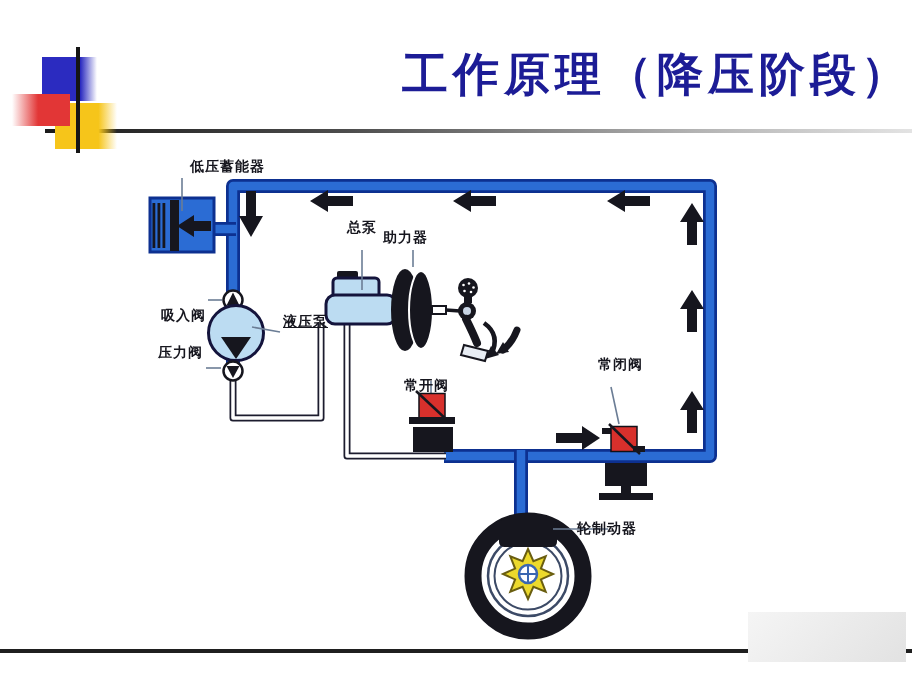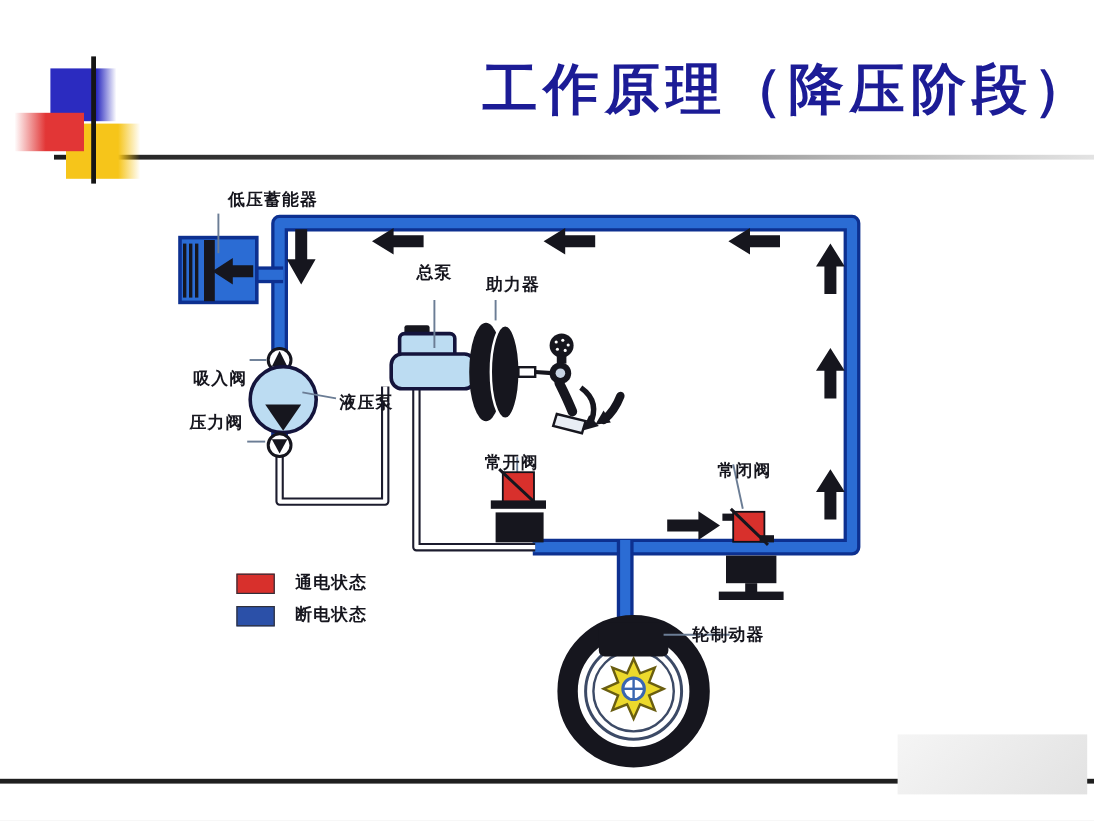--- a/index.html
+++ b/index.html
@@ -189,34 +189,24 @@
       <polygon class="arrow" points="607,201 625,190 625,196 650,196 650,206 625,206 625,212"></polygon>
       <polygon class="arrow" points="692,203 704,222 697,222 697,245 687,245 687,222 680,222"></polygon>
       <polygon class="arrow" points="692,290 704,309 697,309 697,332 687,332 687,309 680,309"></polygon>
       <polygon class="arrow" points="692,391 704,410 697,410 697,433 687,433 687,410 680,410"></polygon>
       <polygon class="arrow" points="600,438 582,426 582,433 556,433 556,443 582,443 582,450"></polygon>
     </g>
   </svg>
 
   <div class="lbl" style="left:143px;top:158px;margin-left:47px;">低压蓄能器</div>
   <div class="lbl" style="left:161px;top:307px;">吸入阀</div>
-  <div class="lbl" style="left:283px;top:327px;">液压泵</div>
+  <div class="lbl" style="left:283px;top:313px;text-decoration:underline;">液压泵</div>
   <div class="lbl" style="left:158px;top:344px;">压力阀</div>
   <div class="lbl" style="left:347px;top:219px;">总泵</div>
-  <div class="lbl" style="left:405px;top:229px;">助力器</div>
+  <div class="lbl" style="left:383px;top:229px;">助力器</div>
   <div class="lbl" style="left:404px;top:377px;">常开阀</div>
-  <div class="lbl" style="left:598px;top:384px;">常闭阀</div>
+  <div class="lbl" style="left:598px;top:356px;">常闭阀</div>
   <div class="lbl" style="left:577px;top:520px;">轮制动器</div>
 
-  <div class="legend">
-    <div class="legend-row">
-      <div class="swatch swatch-on"></div>
-      <span>通电状态</span>
-    </div>
-    <div class="legend-row">
-      <div class="swatch swatch-off"></div>
-      <span>断电状态</span>
-    </div>
-  </div>
 
   <div class="bottom-line"></div>
   <div class="gray-box"></div>
 </div>
 
 </body></html>

